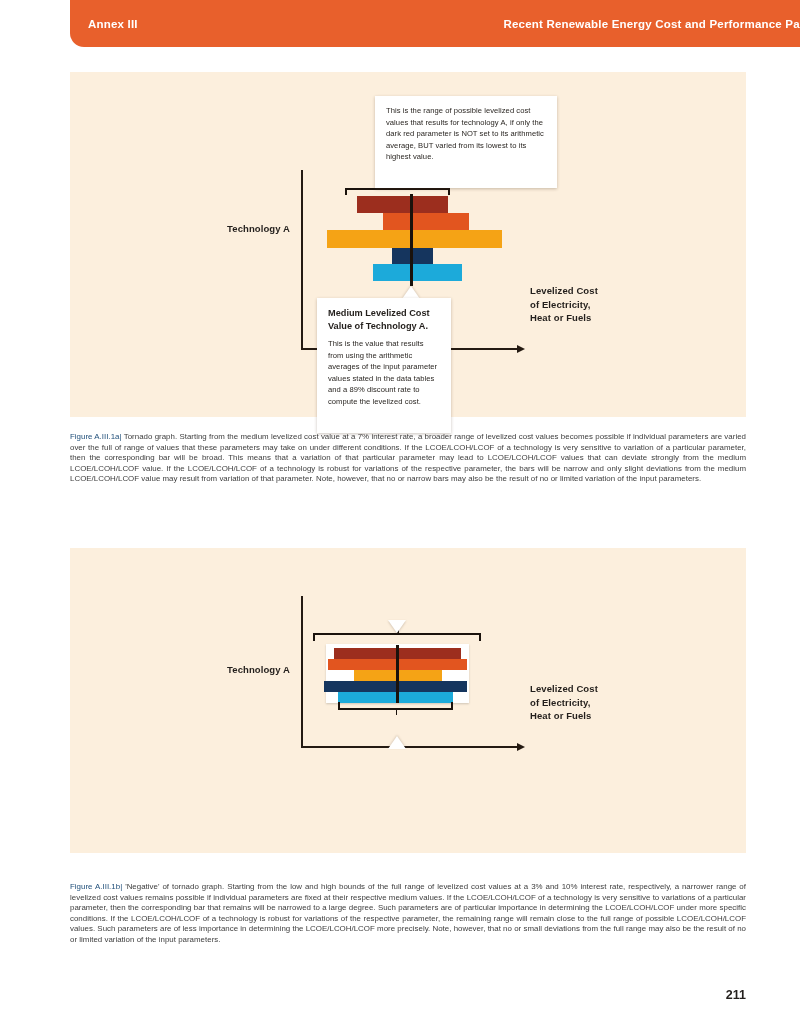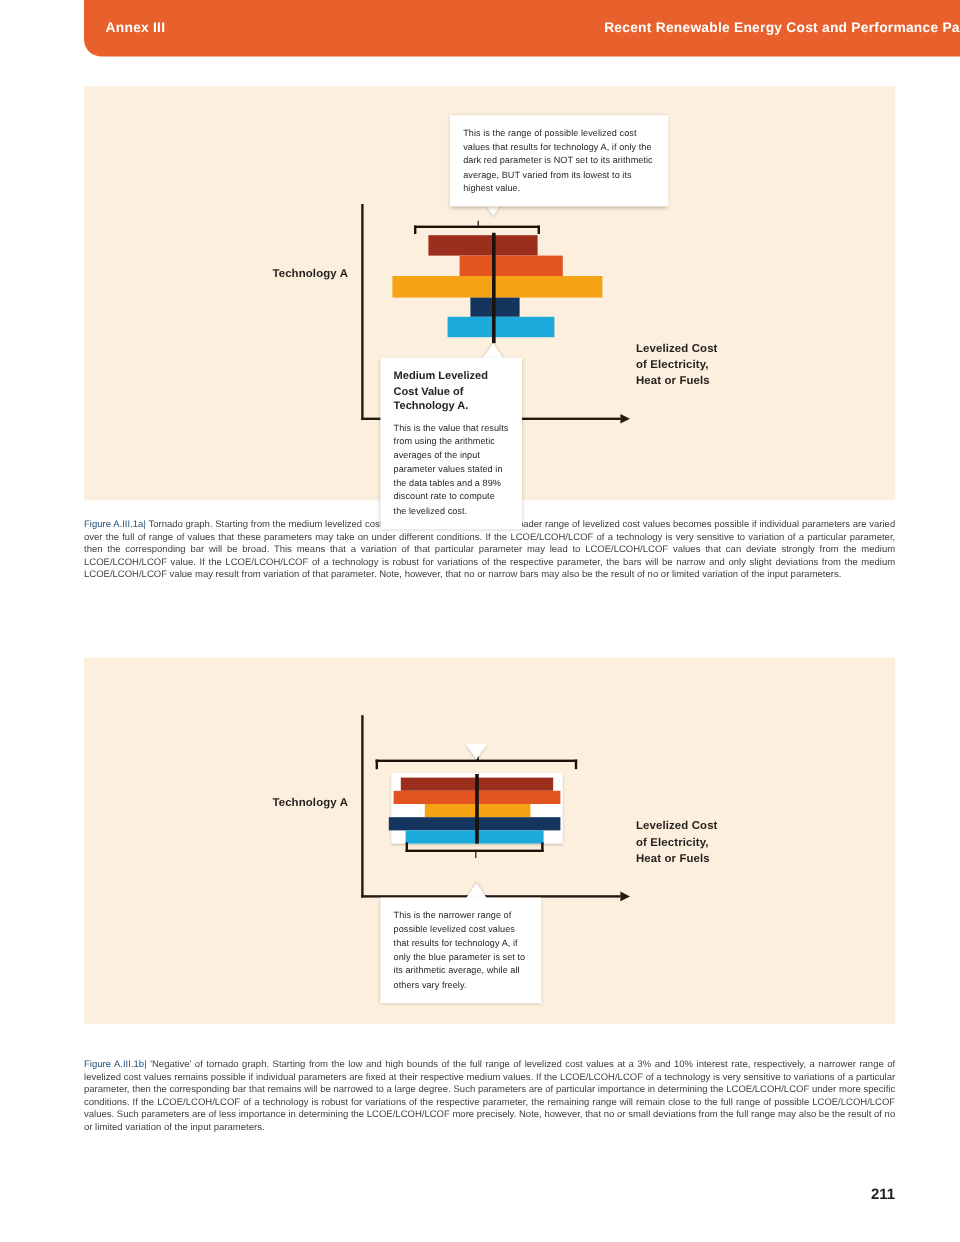--- a/index.html
+++ b/index.html
@@ -70,21 +70,21 @@
   
   .bracket { position: absolute; z-index: 7; }
   .bracket .bk-h { position: absolute; left: 0; width: 100%; height: 1.6px; background: #1a120c; }
   .bracket .bk-l, .bracket .bk-r { position: absolute; width: 1.6px; background: #1a120c; }
   .bracket .bk-tick { position: absolute; width: 1.6px; background: #1a120c; }
 
   
   .callout {
     position: absolute; background: #ffffff;
     box-shadow: 0 1px 3px rgba(80,60,40,.30);
-    padding: 9px 11px 9px 11px; z-index: 10;
+    padding: 9px 11px 25px 11px; z-index: 10;
   }
   .callout p {
     margin: 0; font-size: 7.6px; line-height: 11.6px; color: #2a2622;
     letter-spacing: .05px;
   }
   .callout h4 {
     margin: 0 0 6px 0; font-size: 9.2px; line-height: 12.5px;
     color: #231f1c; font-weight: bold;
   }
   .tail-down, .tail-up {
@@ -158,21 +158,21 @@
       <div class="bar" style="left:303px; top:192px; width:89px;  height:17px; background:#1CAADA;"></div>
 
       <div class="median-line" style="left:340px; top:122px; height:92px;"></div>
 
       <div class="tail-down" style="left:332px; top:95px;"></div>
       <div class="callout" style="left:305px; top:24px; width:182px;">
         <p>This is the range of possible levelized cost values that results for technology A, if only the dark red parameter is NOT set to its arithmetic average, BUT varied from its lowest  to its highest value.</p>
       </div>
 
       <div class="tail-up" style="left:332px; top:214px;"></div>
-      <div class="callout" style="left:247px; top:226px; width:118px;">
+      <div class="callout" style="left:247px; top:226px; width:134px;">
         <h4>Medium Levelized Cost Value of Technology A.</h4>
         <p>This is the value that results from using the arithmetic averages of the input parameter values stated in the data tables and a 89% discount rate to compute the levelized cost.</p>
       </div>
 
     </div>
   </div>
 
   <div class="caption" id="caption-1a">
     <span class="cap-label">Figure A.III.1a</span><span class="cap-bar">|</span>
     <span>Tornado graph. Starting from the medium levelized cost value at a 7% interest rate, a broader range of levelized cost values becomes possible if individual parameters are varied over the full of range of values that these parameters may take on under different conditions. If the LCOE/LCOH/LCOF of a technology is very sensitive to variation of a particular parameter, then the corresponding bar will be broad. This means that a variation of that particular parameter may lead to LCOE/LCOH/LCOF values that can deviate strongly from the medium LCOE/LCOH/LCOF value. If the LCOE/LCOH/LCOF of a technology is robust for variations of the respective parameter, the bars will be narrow and only slight deviations from the medium LCOE/LCOH/LCOF value may result from variation of that parameter. Note, however, that no or narrow bars may also be the result of no or limited variation of the input parameters.</span>
@@ -213,23 +213,20 @@
       <div class="bracket" style="left:268px; top:153px; width:115px; height:9px;">
         <div class="bk-h" style="bottom:0; top:auto;"></div>
         <div class="bk-l" style="left:0; bottom:0; height:8px;"></div>
         <div class="bk-r" style="right:0; bottom:0; height:8px;"></div>
         <div class="bk-tick" style="left:50%; bottom:-5px; height:6px;"></div>
       </div>
 
       <div class="tail-down" style="left:318px; top:72px;"></div>
 
       <div class="tail-up" style="left:318px; top:188px;"></div>
-      <div class="callout" style="left:247px; top:200px; width:134px;">
-        <p>This is the narrower range of possible levelized cost values that results for technology A, if only the blue parameter is set to its arithmetic average, while all others vary freely.</p>
-      </div>
 
     </div>
   </div>
 
   <div class="caption" id="caption-1b">
     <span class="cap-label">Figure A.III.1b</span><span class="cap-bar">|</span>
     <span>'Negative' of tornado graph. Starting from the low and high bounds of the full range of levelized cost values at a 3% and 10% interest rate, respectively, a narrower range of levelized cost values remains possible if individual parameters are fixed at their respective medium values. If the LCOE/LCOH/LCOF of a technology is very sensitive to variations of a particular parameter, then the corresponding bar that remains will be narrowed to a large degree. Such parameters are of particular importance in determining the LCOE/LCOH/LCOF under more specific conditions. If the LCOE/LCOH/LCOF of a technology is robust for variations of the respective parameter, the remaining range will remain close to the full range of possible LCOE/LCOH/LCOF values. Such parameters are of less importance in determining the LCOE/LCOH/LCOF more precisely. Note, however, that no or small deviations from the full range may also be the result of no or limited variation of the input parameters.</span>
   </div>
 
   <div class="page-number">211</div>

